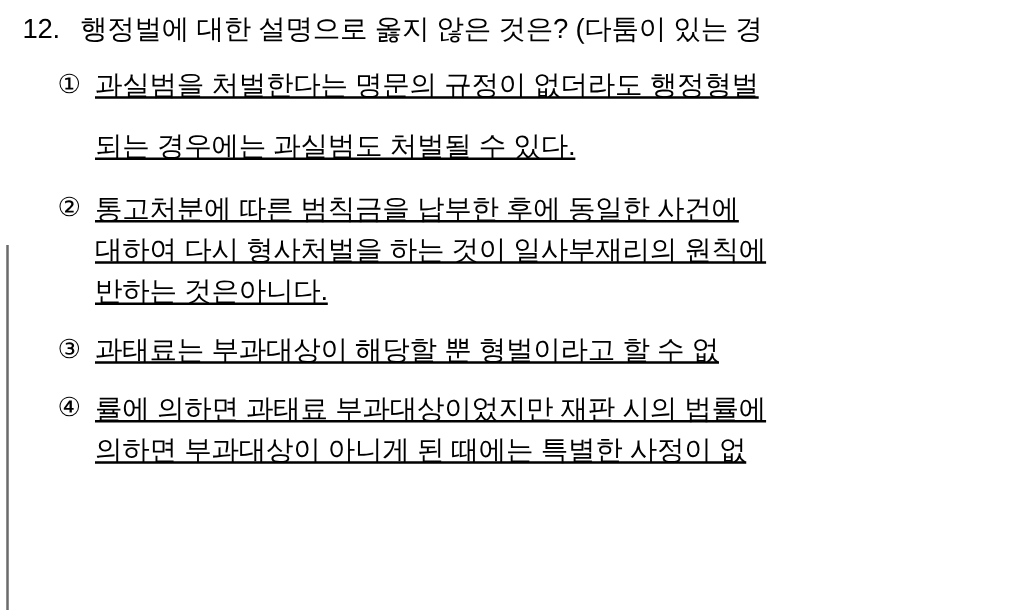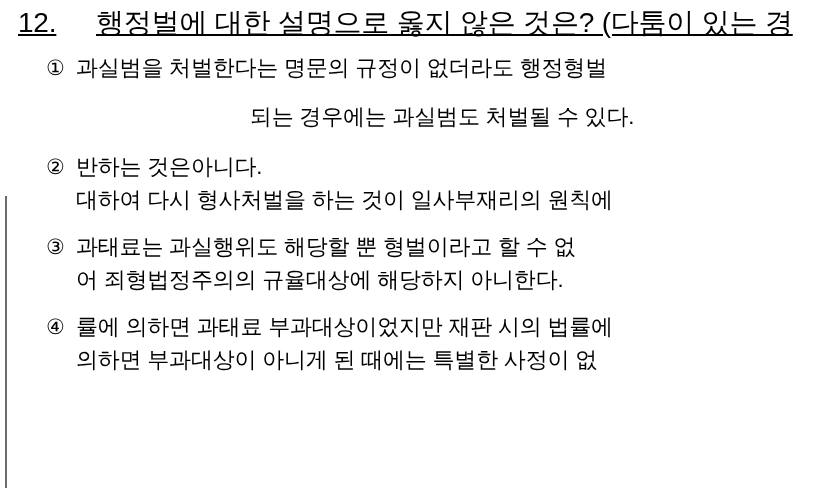--- a/index.html
+++ b/index.html
@@ -32,35 +32,33 @@
   }
   .question {
     position: absolute;
     left: 18px;
     top: 6px;
     width: 790px;
   }
   .q-head {
     display: flex;
     align-items: flex-start;
-    font-size: 28px;
+    font-size: 22px;
     line-height: 33px;
     letter-spacing: -0.2px;
-    text-decoration: underline;
   }
   .q-num {
     flex: 0 0 auto;
     width: 46px;
     text-align: left;
     white-space: nowrap;
   }
   .q-text {
     flex: 1 1 auto;
     width: 700px;
-    margin-left: 32px;
   }
   .q-text .ln {
     display: block;
     white-space: pre;
   }
   .choices {
     margin-top: 12px;
     margin-left: 28px;
   }
   .choice {
@@ -73,28 +71,28 @@
   }
   .c-mark {
     flex: 0 0 auto;
     width: 30px;
     font-size: 21px;
     line-height: 33px;
   }
   .c-body {
     flex: 1 1 auto;
     width: 690px;
+    text-decoration: underline;
   }
   .c-body .ln {
     display: block;
     white-space: pre;
   }
   .ln.spaced {
     margin-top: 16px;
-    text-align: center;
   }
   .choice-1 { margin-bottom: 17px; }
   .choice-2 { margin-bottom: 14px; }
   .choice-3 { margin-bottom: 14px; }
   .choice-4 { margin-bottom: 0; }
 </style>
 </head>
 <body>
 
 <div class="page">
@@ -116,30 +114,30 @@
         <span class="c-mark">①</span>
         <span class="c-body">
           <span class="ln">과실범을 처벌한다는 명문의 규정이 없더라도 행정형벌</span>
           <span class="ln spaced">되는 경우에는 과실범도 처벌될 수 있다.</span>
         </span>
       </div>
 
       <div class="choice choice-2">
         <span class="c-mark">②</span>
         <span class="c-body">
+          <span class="ln">통고처분에 따른 범칙금을 납부한 후에 동일한 사건에</span>
+          <span class="ln">대하여 다시 형사처벌을 하는 것이 일사부재리의 원칙에</span>
           <span class="ln">반하는 것은아니다.</span>
-          <span class="ln">대하여 다시 형사처벌을 하는 것이 일사부재리의 원칙에</span>
         </span>
       </div>
 
       <div class="choice choice-3">
         <span class="c-mark">③</span>
         <span class="c-body">
-          <span class="ln">과태료는 과실행위도 해당할 뿐 형벌이라고 할 수 없</span>
-          <span class="ln">어 죄형법정주의의 규율대상에 해당하지 아니한다.</span>
+          <span class="ln">과태료는 부과대상이 해당할 뿐 형벌이라고 할 수 없</span>
         </span>
       </div>
 
       <div class="choice choice-4">
         <span class="c-mark">④</span>
         <span class="c-body">
           <span class="ln">률에 의하면 과태료 부과대상이었지만 재판 시의 법률에</span>
           <span class="ln">의하면 부과대상이 아니게 된 때에는 특별한 사정이 없</span>
 
         </span>

